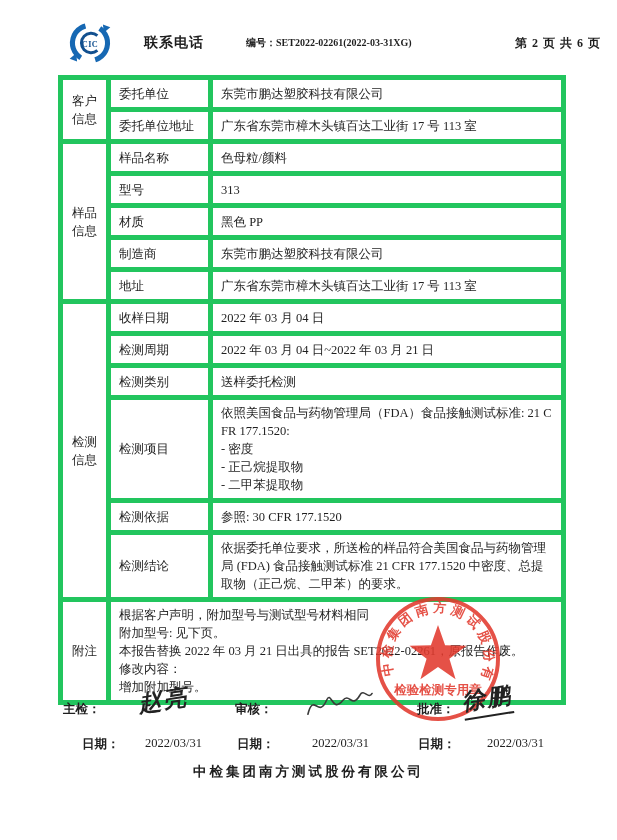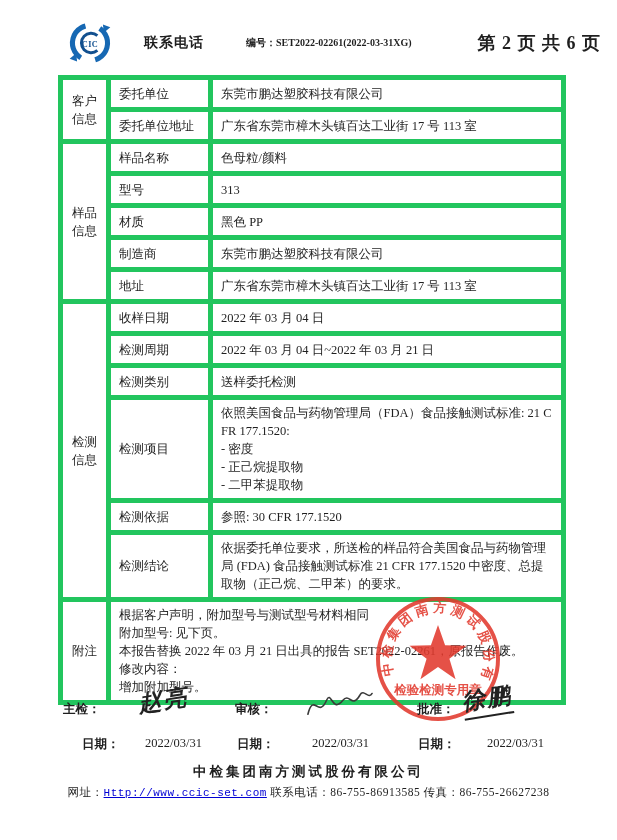--- a/index.html
+++ b/index.html
@@ -5,21 +5,21 @@
   html,body { margin:0; padding:0; background:#ffffff; }
   .page {
     position:relative; width:617px; height:840px; background:#fff; overflow:hidden;
     font-family:"Liberation Serif","DejaVu Serif",serif; color:#1f1f1f;padding-left:36px;
   }
   
   .header { position:absolute; top:18px; left:62px; right:52px; height:50px; display:flex; align-items:center; }
   .logo { width:56px; height:48px; flex:0 0 auto; }
   .hdr-title { margin-left:26px; font-size:14px; font-weight:bold; letter-spacing:1px; }
   .hdr-no { margin-left:42px; font-size:10px; font-weight:bold; }
-  .hdr-page { margin-left:auto; font-size:18px; font-weight:bold; letter-spacing:1px; }
+  .hdr-page { margin-left:auto; font-size:12px; font-weight:bold; letter-spacing:1px; }
   
   table.report { position:absolute; top:75px; left:58px; width:503px; border-collapse:collapse; table-layout:fixed; }
   table.report td { border:5px solid #22c55e; font-size:12.5px; line-height:18px; padding:4px 8px; vertical-align:middle; word-break:break-all; }
   td.sec { text-align:center; white-space:pre-line; padding:4px 2px; }
   td.lbl { }
   td.val { white-space:pre-line; }
   tr.single td { height:19px; }
   
   .stamp { position:absolute; left:372px; top:593px; width:132px; height:132px; opacity:0.88; pointer-events:none; }
   
@@ -165,19 +165,15 @@
     <span class="date-label" style="left:24px;">日期：</span>
     <span class="date-val" style="left:87px;">2022/03/31</span>
     <span class="date-label" style="left:179px;">日期：</span>
     <span class="date-val" style="left:254px;">2022/03/31</span>
     <span class="date-label" style="left:360px;">日期：</span>
     <span class="date-val" style="left:429px;">2022/03/31</span>
   </div>
 
   <div class="footer">
     <div class="f-company">中检集团南方测试股份有限公司</div>
-    <div class="f-line">
-      <span>网址：</span><a class="f-url" href="#">Http://www.ccic-set.com</a>
-      <span>联系电话：86-755-86913585  传真：86-755-26627238</span>
-    </div>
   </div>
 
 </div>
 
 </body></html>

